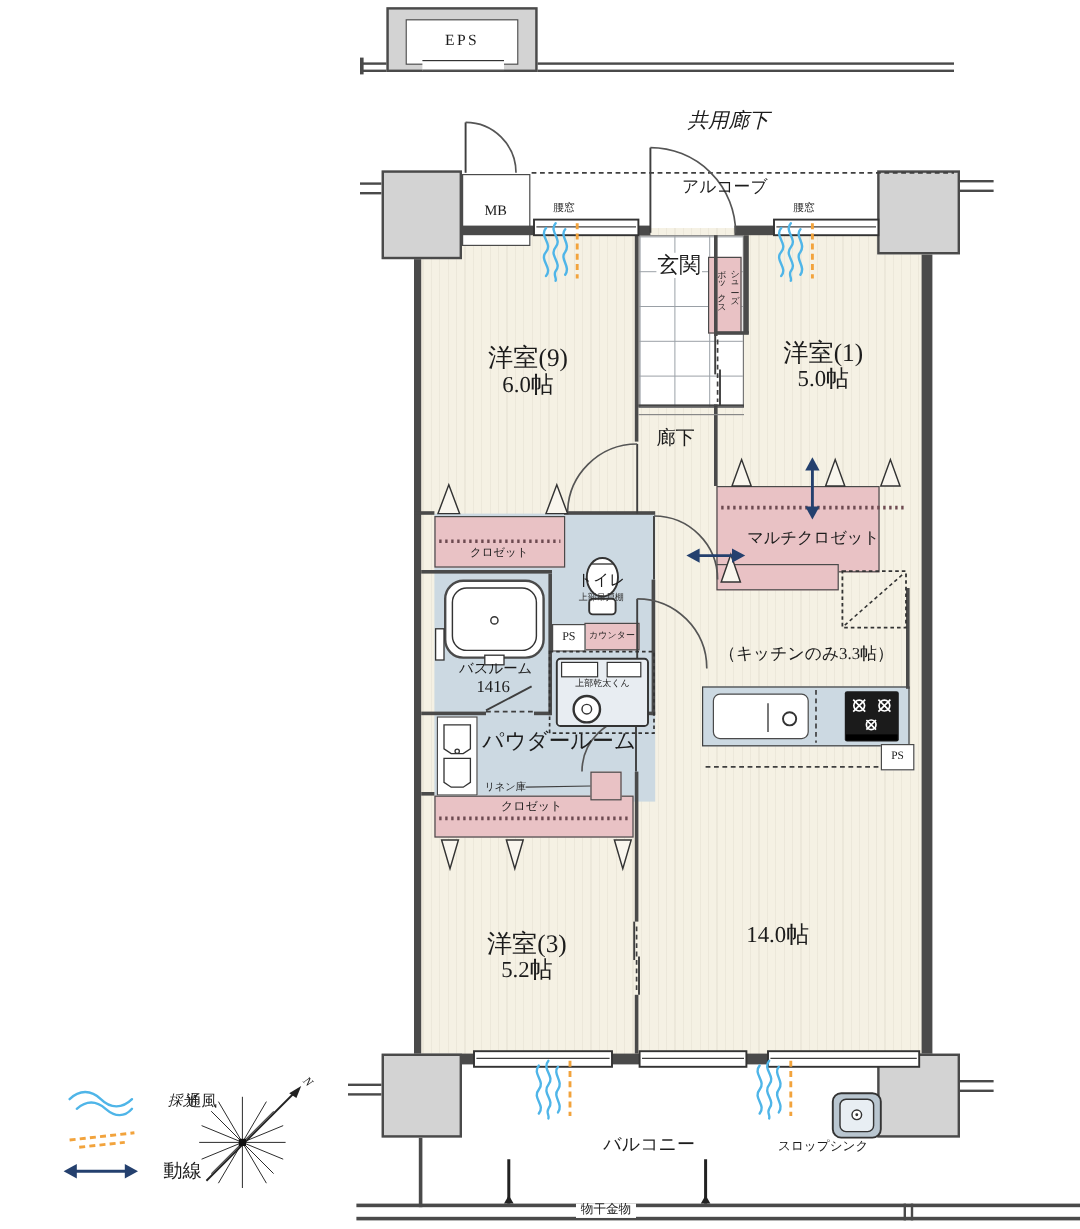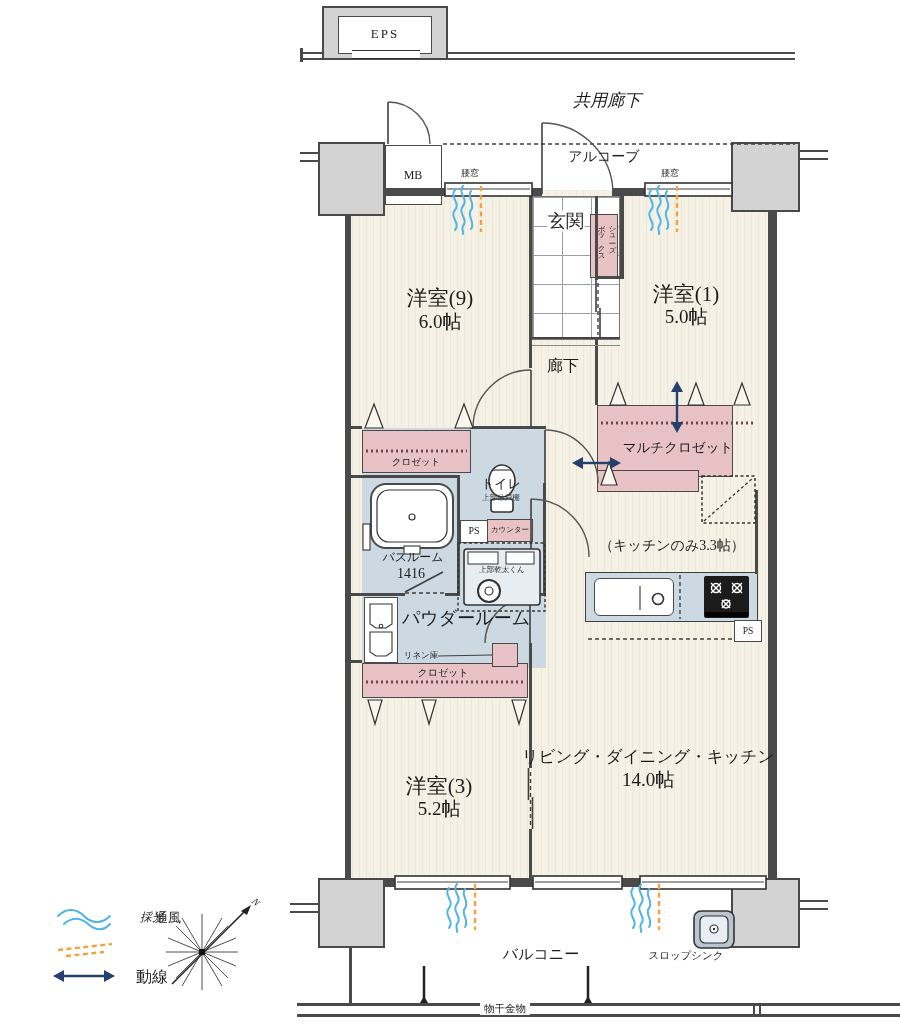--- a/index.html
+++ b/index.html
@@ -348,21 +348,20 @@
   <div class="lbl" style="left:413px;top:558px;font-size:12px;">バスルーム</div>
   <div class="lbl" style="left:411px;top:574px;font-size:14px;">1416</div>
   <div class="lbl" style="left:502px;top:570px;font-size:7.5px;color:#222;">上部乾太くん</div>
   <div class="lbl" style="left:466px;top:618px;font-size:18px;">パウダールーム</div>
   <div class="lbl" style="left:421px;top:656px;font-size:8.5px;">リネン庫</div>
   <div class="lbl" style="left:443px;top:673px;font-size:10px;">クロゼット</div>
   <div class="lbl" style="left:672px;top:546px;font-size:14px;">（キッチンのみ3.3帖）</div>
   <div class="lbl" style="left:748px;top:631px;font-size:9.5px;">PS</div>
   <div class="lbl" style="left:439px;top:786px;font-size:21px;">洋室(3)</div>
   <div class="lbl" style="left:439px;top:809px;font-size:19px;">5.2帖</div>
-  <div class="lbl" style="left:648px;top:757px;font-size:16.5px;">リビング・ダイニング・キッチン</div>
   <div class="lbl" style="left:648px;top:780px;font-size:19px;">14.0帖</div>
 
   <div class="lbl" style="left:541px;top:955px;font-size:15px;">バルコニー</div>
   <div class="lbl" style="left:686px;top:956px;font-size:10.5px;">スロップシンク</div>
   <div class="lbl" style="left:505px;top:1009px;font-size:10.5px;background:#fff;padding:0 4px;">物干金物</div>
 
   <div class="lbl" style="left:168px;top:918px;font-size:13px;">通風</div>
   <div class="lbl" style="left:152px;top:918px;font-size:12px;font-style:italic;">採光</div>
   <div class="lbl" style="left:152px;top:977px;font-size:16px;">動線</div>
   <div class="lbl" style="left:256px;top:902px;font-size:10px;font-style:italic;transform:translate(-50%,-50%) rotate(45deg);">N</div>

